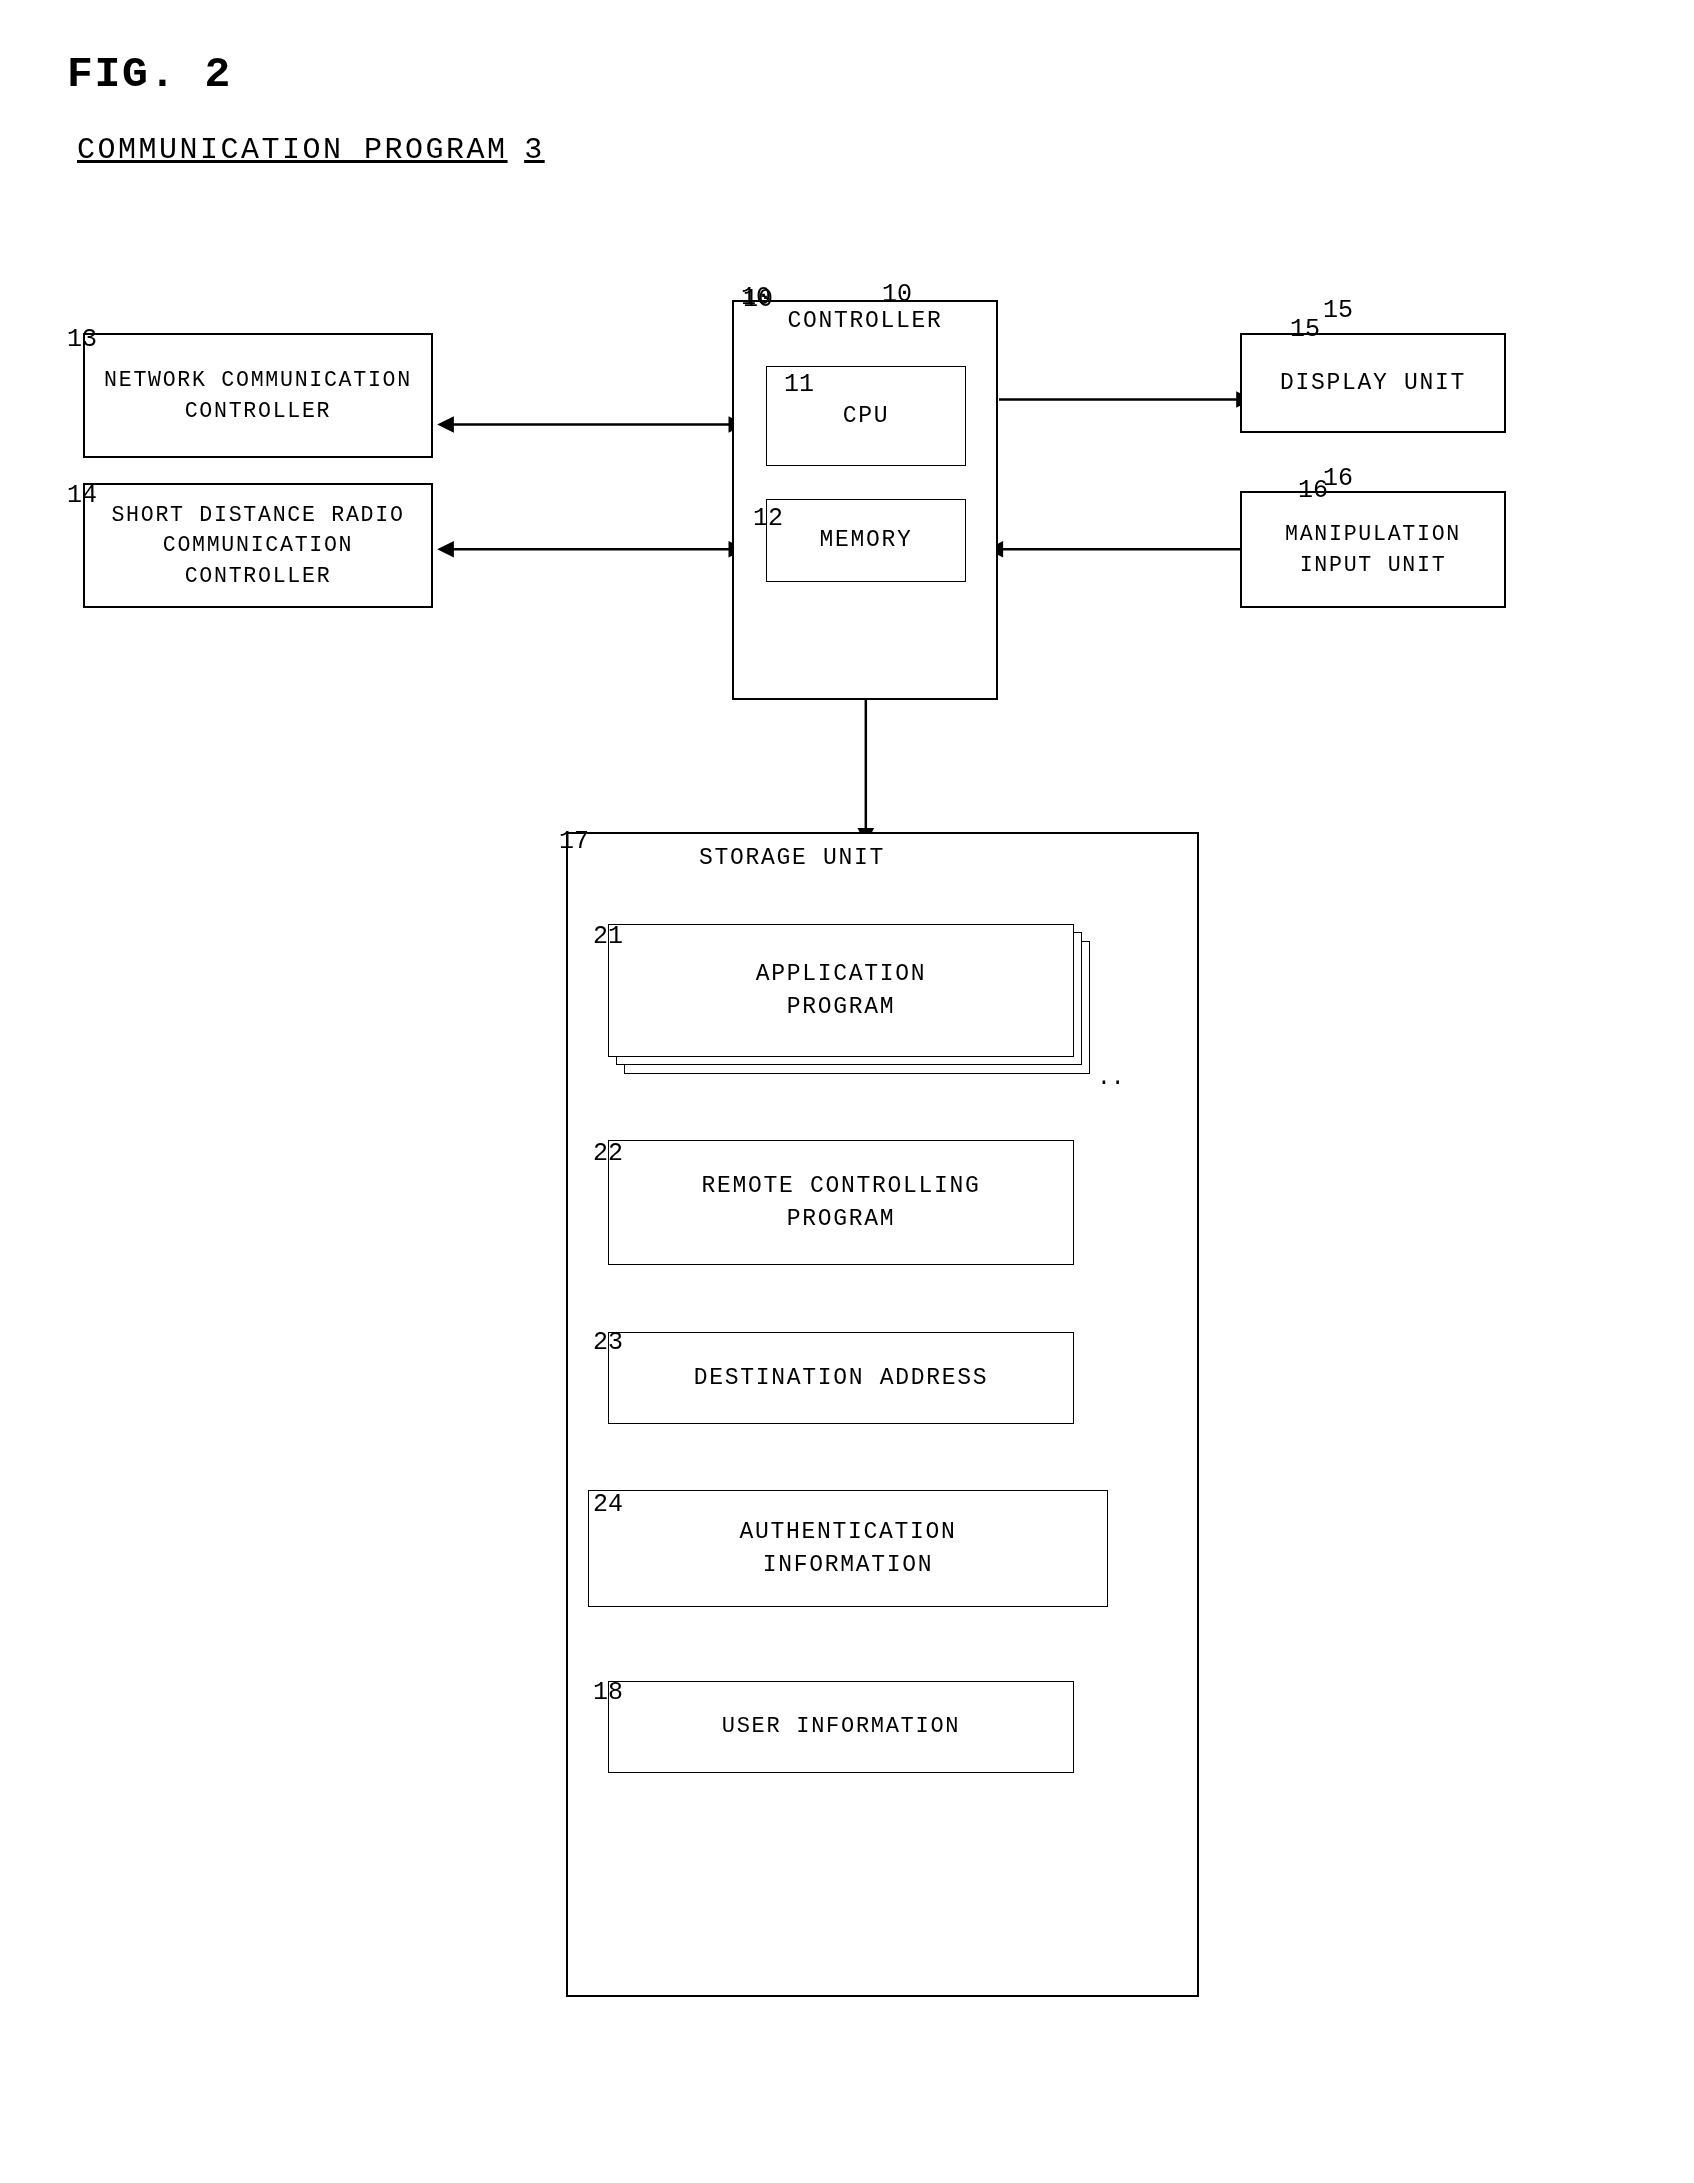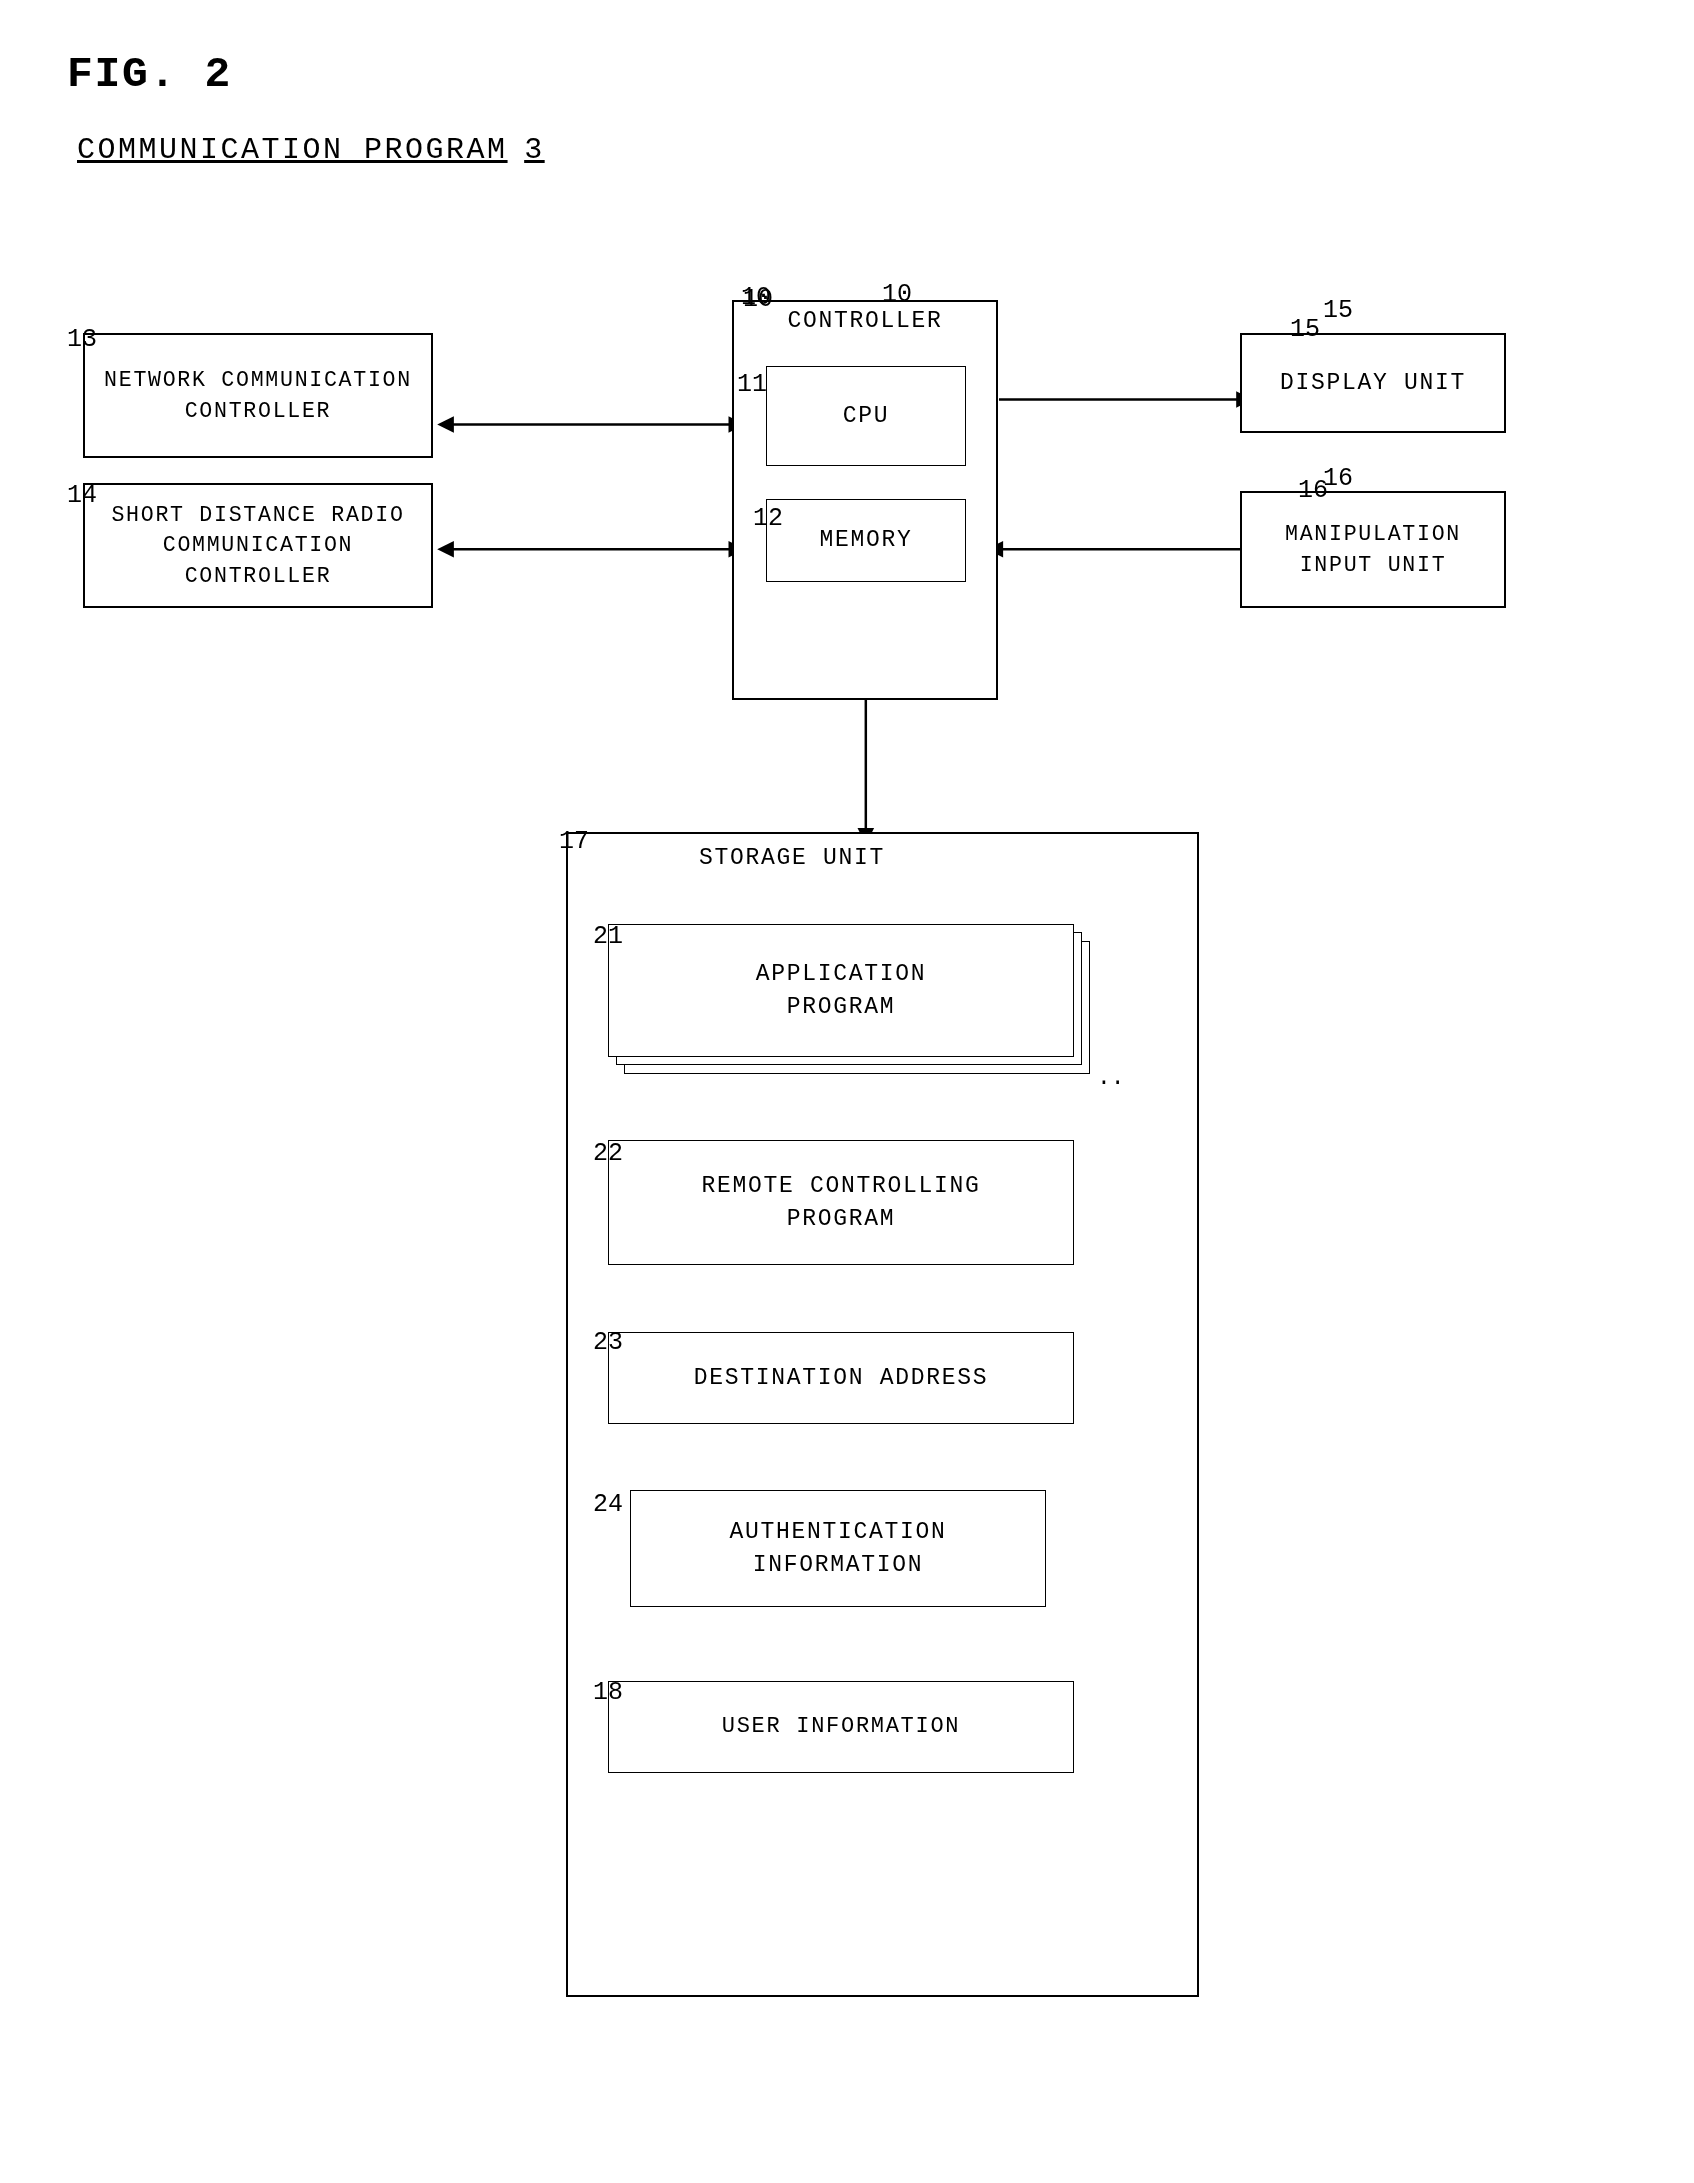--- a/index.html
+++ b/index.html
@@ -113,21 +113,21 @@
 <div class="box" style="left:732px; top:300px; width:266px; height:400px;">
 </div>
 <div class="ref-label" style="left:741px; top:283px;">10</div>
 <div style="position:absolute; left:743px; top:285px; font-size:25px; font-family:'Courier New',Courier,monospace;">10</div>
 
 <div style="position:absolute; left:732px; top:308px; width:266px; text-align:center; font-size:23px; font-family:'Courier New',Courier,monospace; letter-spacing:1.7px;">CONTROLLER</div>
 
 <div class="box-inner" style="left:766px; top:366px; width:200px; height:100px; display:flex; align-items:center; justify-content:center;">
   <span>CPU</span>
 </div>
-<div class="ref-label" style="left:737px; top:370px;">11</div>
+<div class="ref-label" style="left:784px; top:370px;">11</div>
 
 <div class="box-inner" style="left:766px; top:499px; width:200px; height:83px; display:flex; align-items:center; justify-content:center;">
   <span>MEMORY</span>
 </div>
 <div class="ref-label" style="left:753px; top:504px;">12</div>
 
 <div class="box" style="left:83px; top:333px; width:350px; height:125px; display:flex; align-items:center; justify-content:center; text-align:center; font-size:21.6px; line-height:1.4;">
   <span>NETWORK COMMUNICATION<br>CONTROLLER</span>
 </div>
 <div class="ref-label" style="left:67px; top:325px;">13</div>
@@ -165,21 +165,21 @@
 <div class="box-inner" style="left:608px; top:1140px; width:466px; height:125px; display:flex; align-items:center; justify-content:center; text-align:center; font-size:23px; line-height:1.4;">
   <span>REMOTE CONTROLLING<br>PROGRAM</span>
 </div>
 <div class="ref-label" style="left:593px; top:1139px;">22</div>
 
 <div class="box-inner" style="left:608px; top:1332px; width:466px; height:92px; display:flex; align-items:center; justify-content:center; text-align:center; font-size:23px;">
   <span>DESTINATION ADDRESS</span>
 </div>
 <div class="ref-label" style="left:593px; top:1328px;">23</div>
 
-<div class="box-inner" style="left:630px; top:1490px; width:416px; height:117px; display:flex; align-items:center; justify-content:center; text-align:center; font-size:23px; line-height:1.4;">
+<div class="box-inner" style="left:588px; top:1490px; width:520px; height:117px; display:flex; align-items:center; justify-content:center; text-align:center; font-size:23px; line-height:1.4;">
   <span>AUTHENTICATION<br>INFORMATION</span>
 </div>
 <div class="ref-label" style="left:593px; top:1490px;">24</div>
 
 <div class="box-inner" style="left:608px; top:1681px; width:466px; height:92px; display:flex; align-items:center; justify-content:center; text-align:center; font-size:22px;">
   <span>USER INFORMATION</span>
 </div>
 <div class="ref-label" style="left:593px; top:1678px;">18</div>
 
 <div style="position:absolute; left:882px; top:280px; font-size:25px; font-family:'Courier New',Courier,monospace;">10</div>

